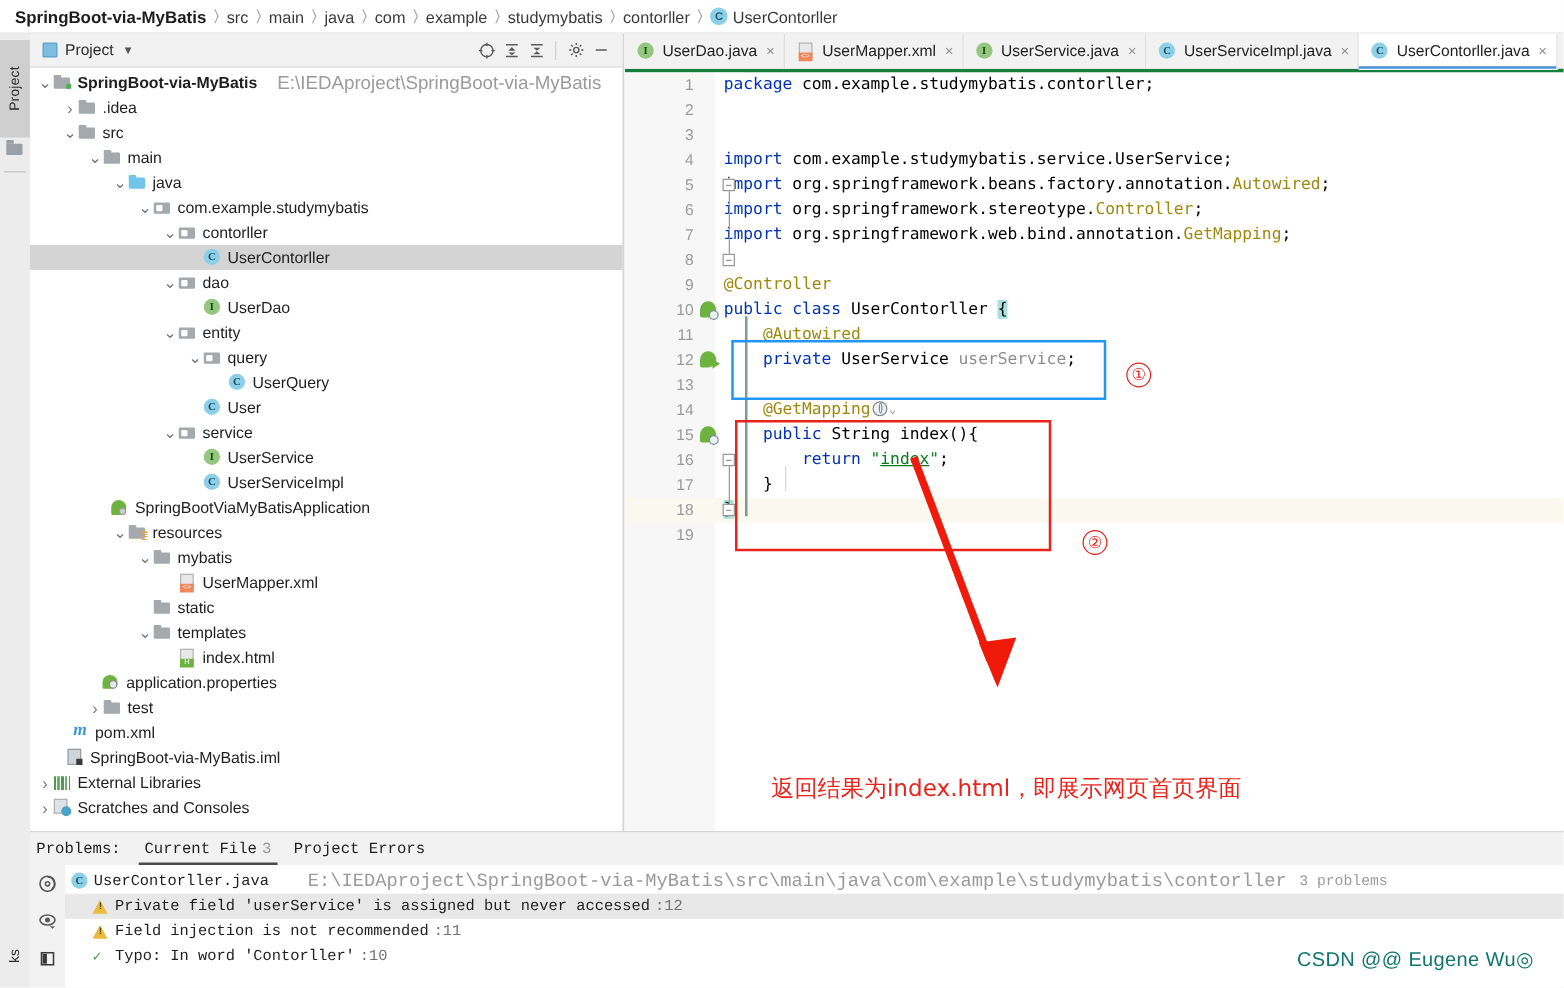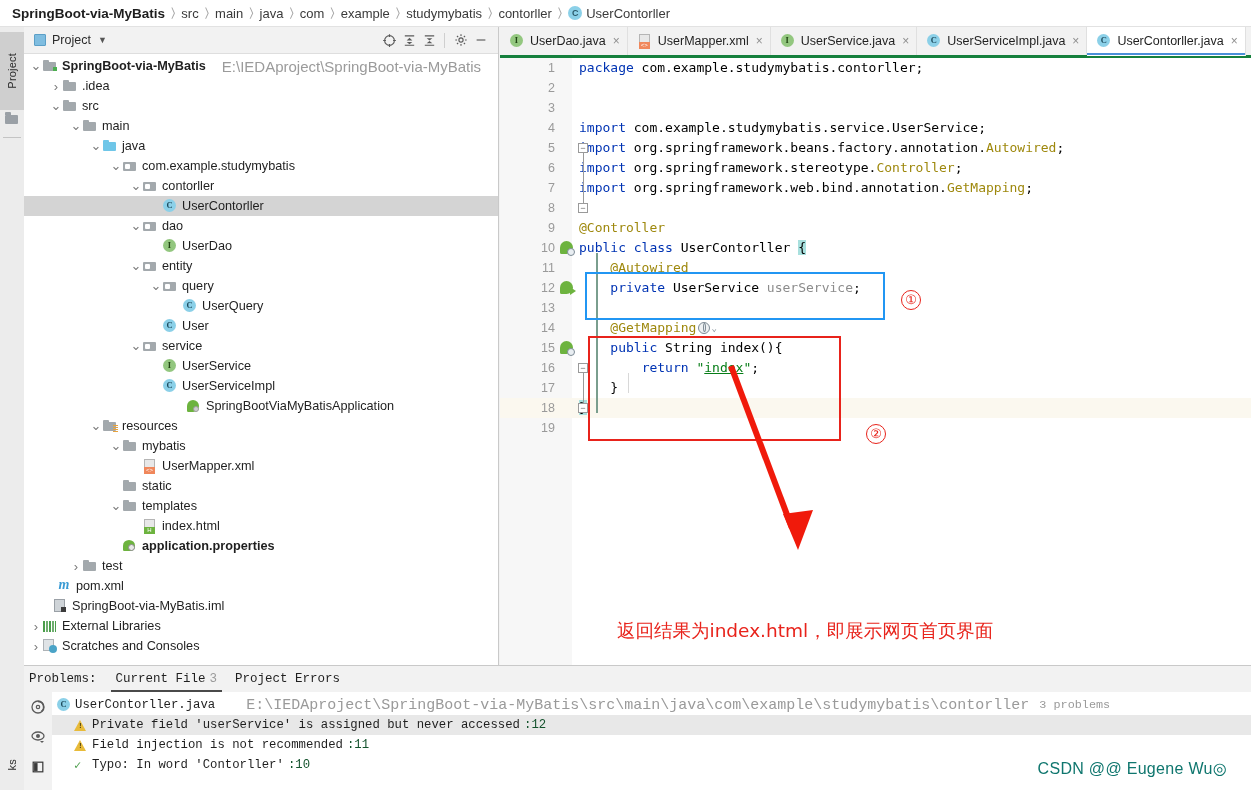--- a/index.html
+++ b/index.html
@@ -345,21 +345,21 @@
   .problems-strip {
     position: absolute; left: 0; top: 26px; width: 28px; bottom: 0;
     background: #f2f2f2; border-right: 1px solid #e0e0e0;
   }
   .ps-btn { width:28px; height:30px; display:flex; align-items:center; justify-content:center; color:#5a5a5a; }
   .problems-list { position:absolute; left:28px; top:26px; right:0; bottom:0; background:#fff; padding-top:3px; }
   .prob-row { height:20px; display:flex; align-items:center; font-size:12.3px; color:#1f1f1f; white-space:nowrap; }
   .prob-row.sel { background:#e8e8e8; }
   .prob-path { color:#9a9a9a; margin-left:12px; font-size:15px;padding-left:19px; }
   .prob-count { color:#9a9a9a; margin-left:10px; font-size:11.8px; }
-  .prob-line { color:#14532d; margin-left:4px; }
+  .prob-line { color:#737373; margin-left:4px; }
   .warn-ic {
     width:13px;height:12px;position:relative;display:inline-block;margin-right:5px;
   }
   .warn-ic::before{
     content:""; position:absolute; left:0;top:1px;
     border-left:6.5px solid transparent; border-right:6.5px solid transparent;
     border-bottom:11px solid #e8bb3a;
   }
   .warn-ic::after{
     content:"!"; position:absolute; left:0; top:3px; width:13px; text-align:center;
@@ -540,21 +540,21 @@
         <div class="tree-row" style="padding-left: 126px;">
           <span class="twisty blank">&nbsp;</span>
           <span class="ic ic-iface"></span>
           <span class="tree-label">UserService</span>
         </div>
         <div class="tree-row" style="padding-left: 126px;">
           <span class="twisty blank">&nbsp;</span>
           <span class="ic ic-class"></span>
           <span class="tree-label">UserServiceImpl</span>
         </div>
-        <div class="tree-row" style="padding-left: 110px; margin-left: 40px;">
+        <div class="tree-row" style="padding-left: 52px;">
           <span class="twisty blank">&nbsp;</span>
           <span class="ic ic-spring"></span>
           <span class="tree-label">SpringBootViaMyBatisApplication</span>
         </div>
         <div class="tree-row" style="padding-left: 66px;">
           <span class="twisty" style="font-size: 13px; line-height: 6px;">⌄</span>
           <span class="ic ic-folder ic-folder-res">
             <span class="corner"></span>
           </span>
           <span class="tree-label">resources</span>
@@ -577,21 +577,21 @@
         <div class="tree-row" style="padding-left: 86px;">
           <span class="twisty" style="font-size: 13px; line-height: 6px;">⌄</span>
           <span class="ic ic-folder"></span>
           <span class="tree-label">templates</span>
         </div>
         <div class="tree-row" style="padding-left: 106px;">
           <span class="twisty blank">&nbsp;</span>
           <span class="ic ic-xml ic-html"></span>
           <span class="tree-label">index.html</span>
         </div>
-        <div class="tree-row" style="padding-left: 86px; font-weight: bold;">
+        <div class="tree-row" style="padding-left: 45px;">
           <span class="twisty blank">&nbsp;</span>
           <span class="ic ic-props"></span>
           <span class="tree-label">application.properties</span>
         </div>
         <div class="tree-row" style="padding-left: 46px;">
           <span class="twisty" style="font-size: 13px;">›</span>
           <span class="ic ic-folder"></span>
           <span class="tree-label">test</span>
         </div>
         <div class="tree-row" style="padding-left: 20px;">

